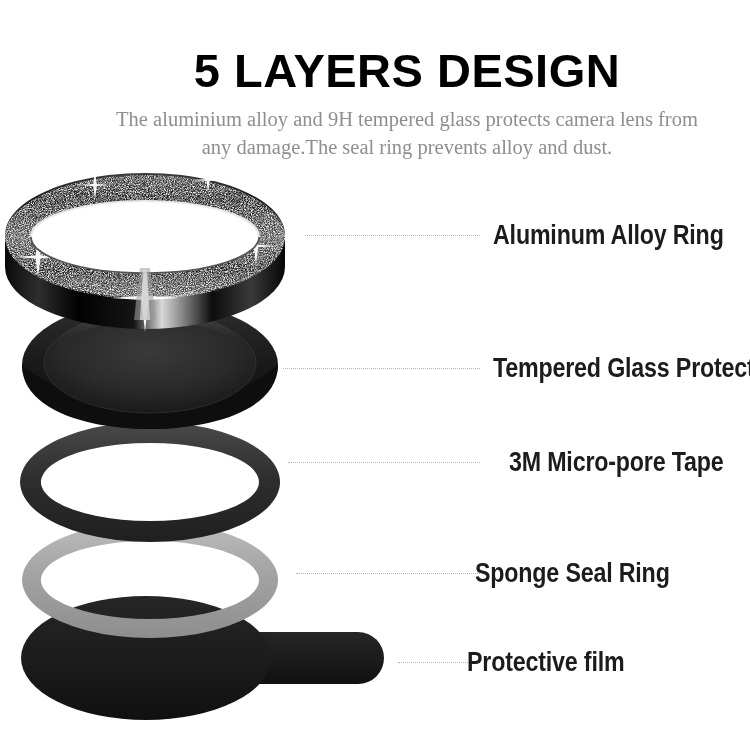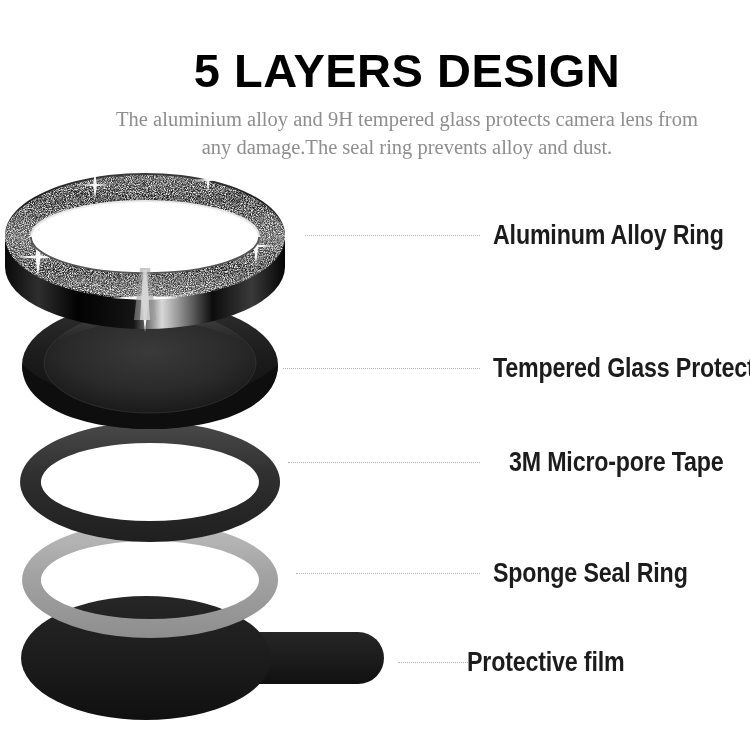--- a/index.html
+++ b/index.html
@@ -293,21 +293,21 @@
     <div class="callout-label" style="left:493px;"><span>Tempered Glass Protector</span></div>
   </div>
 
   <div class="callout" style="left:0; top:462px; width:750px;">
     <div class="leader" style="left:288px; width:192px;"></div>
     <div class="callout-label" style="left:509px;"><span>3M Micro-pore Tape</span></div>
   </div>
 
   <div class="callout" style="left:0; top:573px; width:750px;">
     <div class="leader" style="left:296px; width:184px;"></div>
-    <div class="callout-label" style="left:493px;"><span>Sponge Seal Ring</span></div>
+    <div class="callout-label" style="left:475px;"><span>Sponge Seal Ring</span></div>
   </div>
 
   <div class="callout" style="left:0; top:662px; width:750px;">
     <div class="leader" style="left:398px; width:82px;"></div>
     <div class="callout-label" style="left:467px;"><span>Protective film</span></div>
   </div>
 
 </div>
 
 </body></html>

